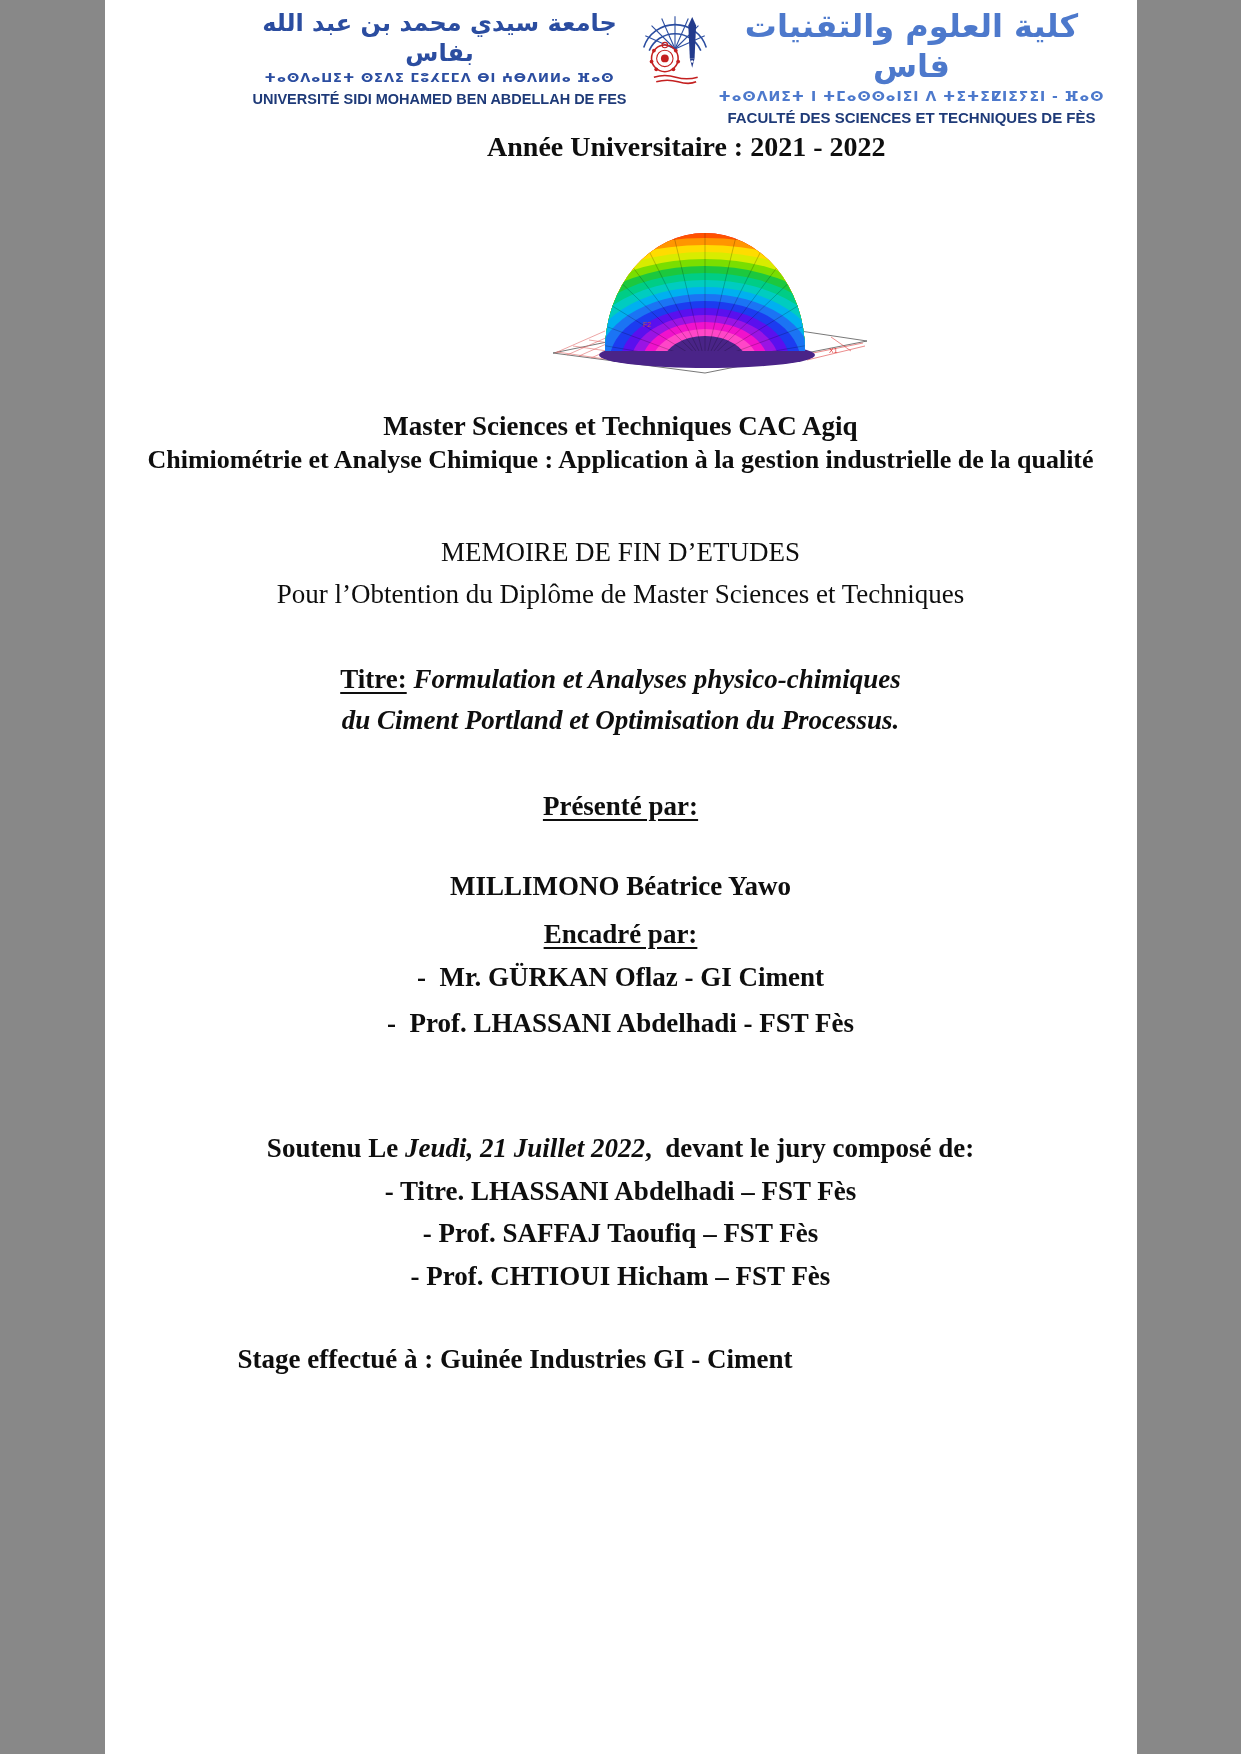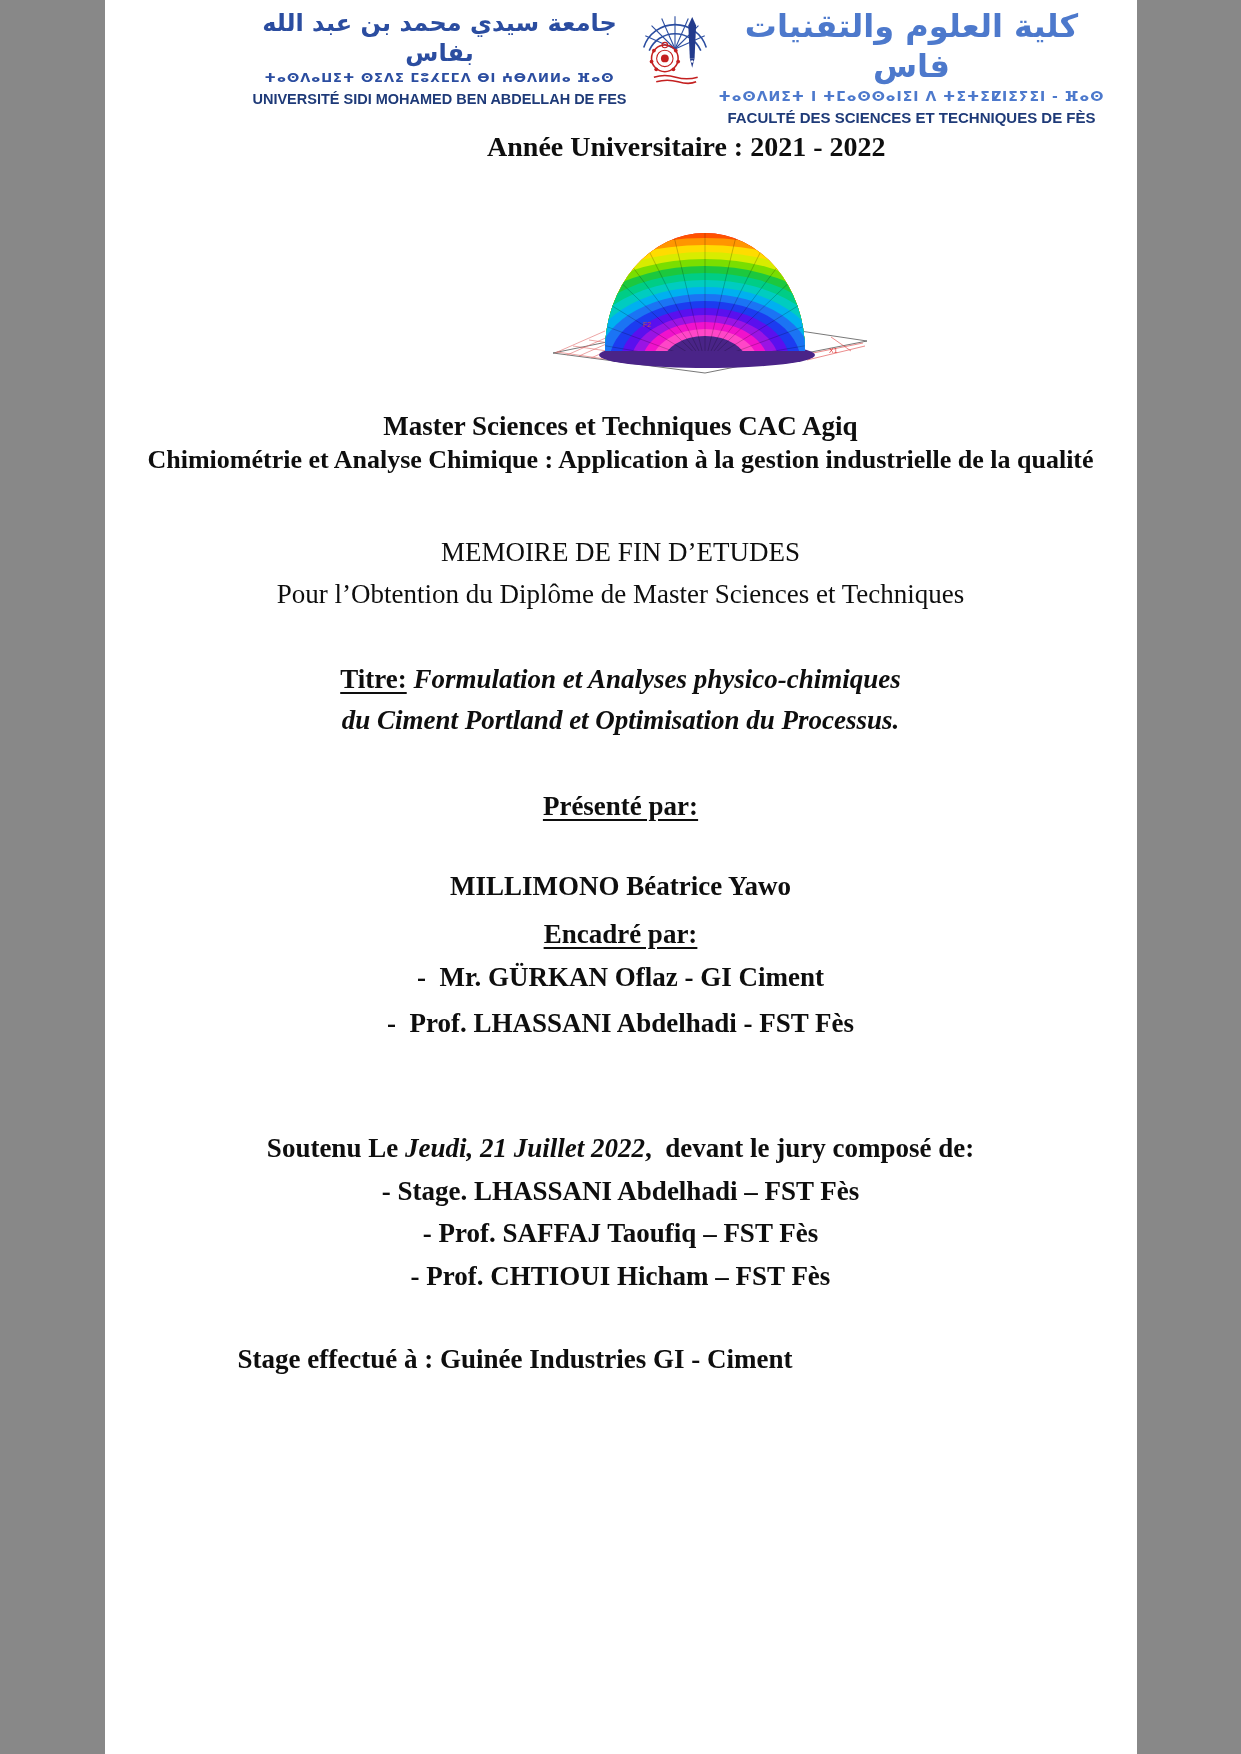--- a/index.html
+++ b/index.html
@@ -167,19 +167,19 @@
   <div class="line b it" style="top:705px;">du Ciment Portland et Optimisation du Processus.</div>
 
   <div class="line b" style="top:791px;"><span class="ul">Présenté par:</span></div>
   <div class="line b" style="top:844px;margin-top:27px;">MILLIMONO Béatrice Yawo</div>
 
   <div class="line b" style="top:919px;"><span class="ul">Encadré par:</span></div>
   <div class="line b" style="top:962px;">-  Mr. GÜRKAN Oflaz - GI Ciment</div>
   <div class="line b" style="top:980px;margin-top:28px;">-  Prof. LHASSANI Abdelhadi - FST Fès</div>
 
   <div class="line b" style="top:1133px;"><span>Soutenu Le </span><span class="it">Jeudi, 21 Juillet 2022</span><span>,  devant le jury composé de:</span></div>
-  <div class="line b" style="top:1176px;">- Stage. LHASSANI Abdelhadi – FST Fès</div>
+  <div class="line b" style="top:1176px;">- Titre. LHASSANI Abdelhadi – FST Fès</div>
   <div class="line b" style="top:1218px;">- Prof. SAFFAJ Taoufiq – FST Fès</div>
   <div class="line b" style="top:1261px;">- Prof. CHTIOUI Hicham – FST Fès</div>
 
   <div class="line b" style="top:1344px;left:133px;right:auto;text-align:left;">Stage effectué à : Guinée Industries GI - Ciment</div>
 
 </div>
 
 </body></html>

